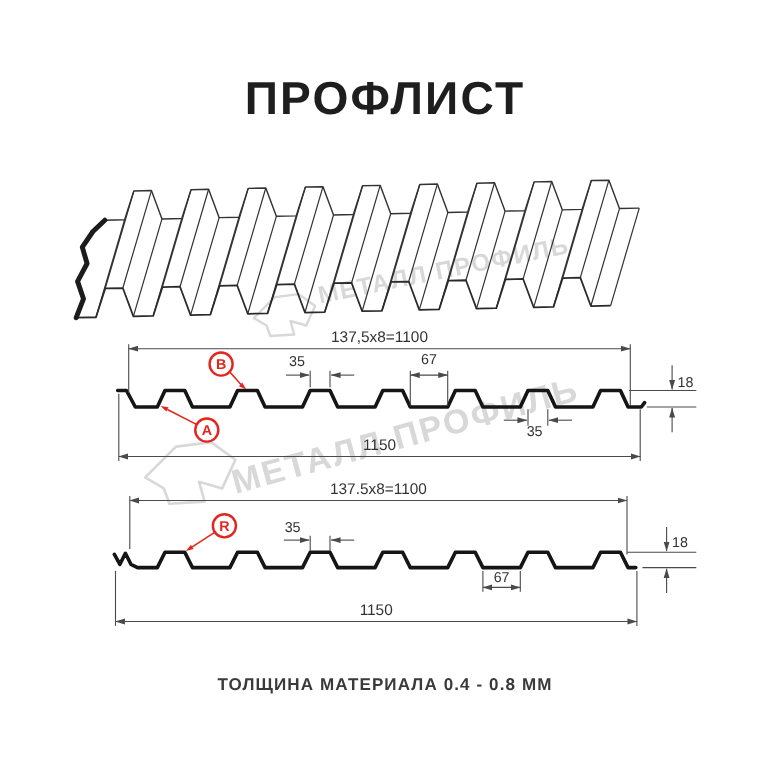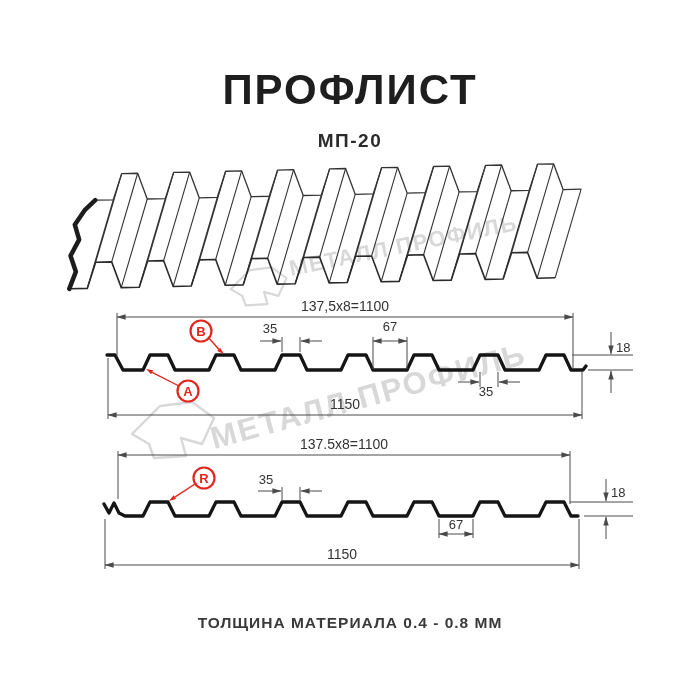--- a/index.html
+++ b/index.html
@@ -24,21 +24,20 @@
   .dim{font-size:13px;fill:#333333;}
   .dimbig{font-size:14px;fill:#333333;}
   .red{fill:#e3251d;}
   .redletter{font-size:13px;font-weight:700;fill:#e3251d;text-anchor:middle;}
 </style>
 </head>
 <body>
 
 <div class="hdr">
   <h1 class="title">ПРОФЛИСТ</h1>
-  <div class="subtitle">МП-20</div>
 </div>
 
 <svg width="700" height="700" viewBox="0 0 700 700">
   <defs>
     <marker id="arr" markerWidth="10" markerHeight="8" refX="8.6" refY="3" orient="auto-start-reverse" markerUnits="userSpaceOnUse">
       <path d="M0,0.3 L9,3 L0,5.7 Z" fill="#4a4a4a"></path>
     </marker>
   </defs>
 
   <g transform="rotate(-1.3 325 230)">

